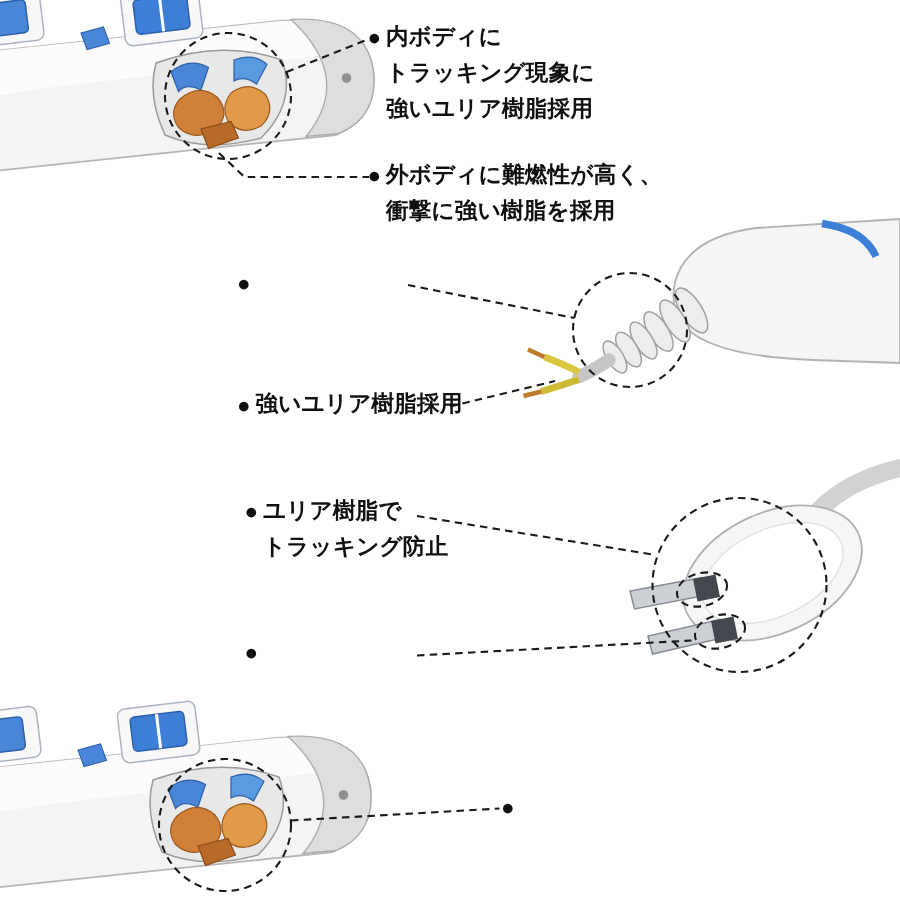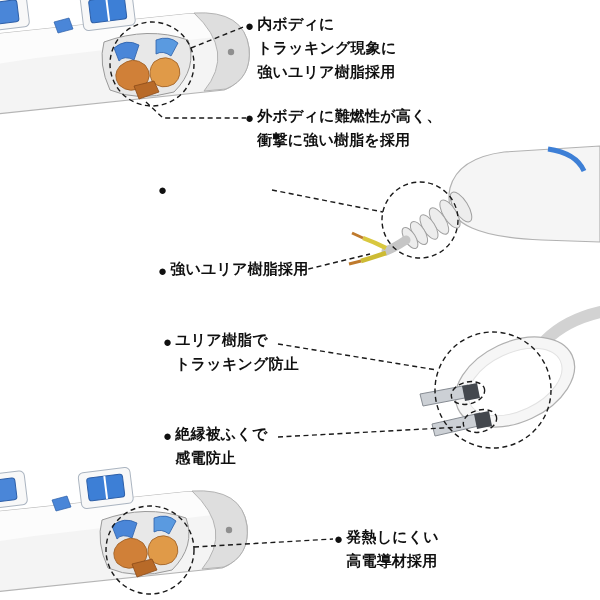--- a/index.html
+++ b/index.html
@@ -135,23 +135,19 @@
   </div>
 
   <div class="callout" style="left:163px; top:330px;">
     <span class="bullet">●</span>
     <span class="label">ユリア樹脂で
 トラッキング防止</span>
   </div>
 
   <div class="callout" style="left:163px; top:424px;">
     <span class="bullet">●</span>
-    <span class="label">絶縁被ふくで
-感電防止</span>
   </div>
 
   <div class="callout" style="left:334px; top:527px;">
     <span class="bullet">●</span>
-    <span class="label">発熱しにくい
-高電導材採用</span>
   </div>
 
 </div>
 
 </body></html>

